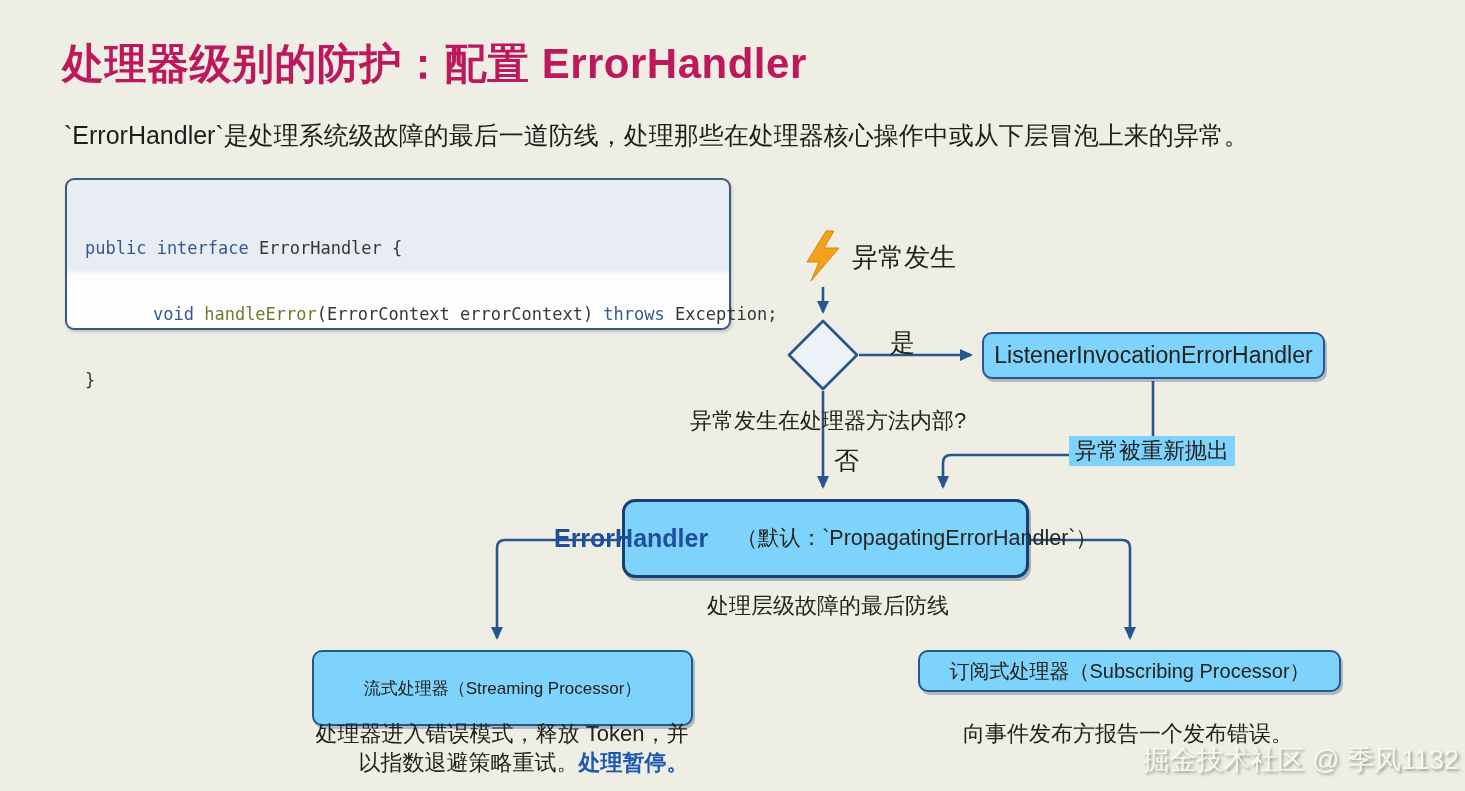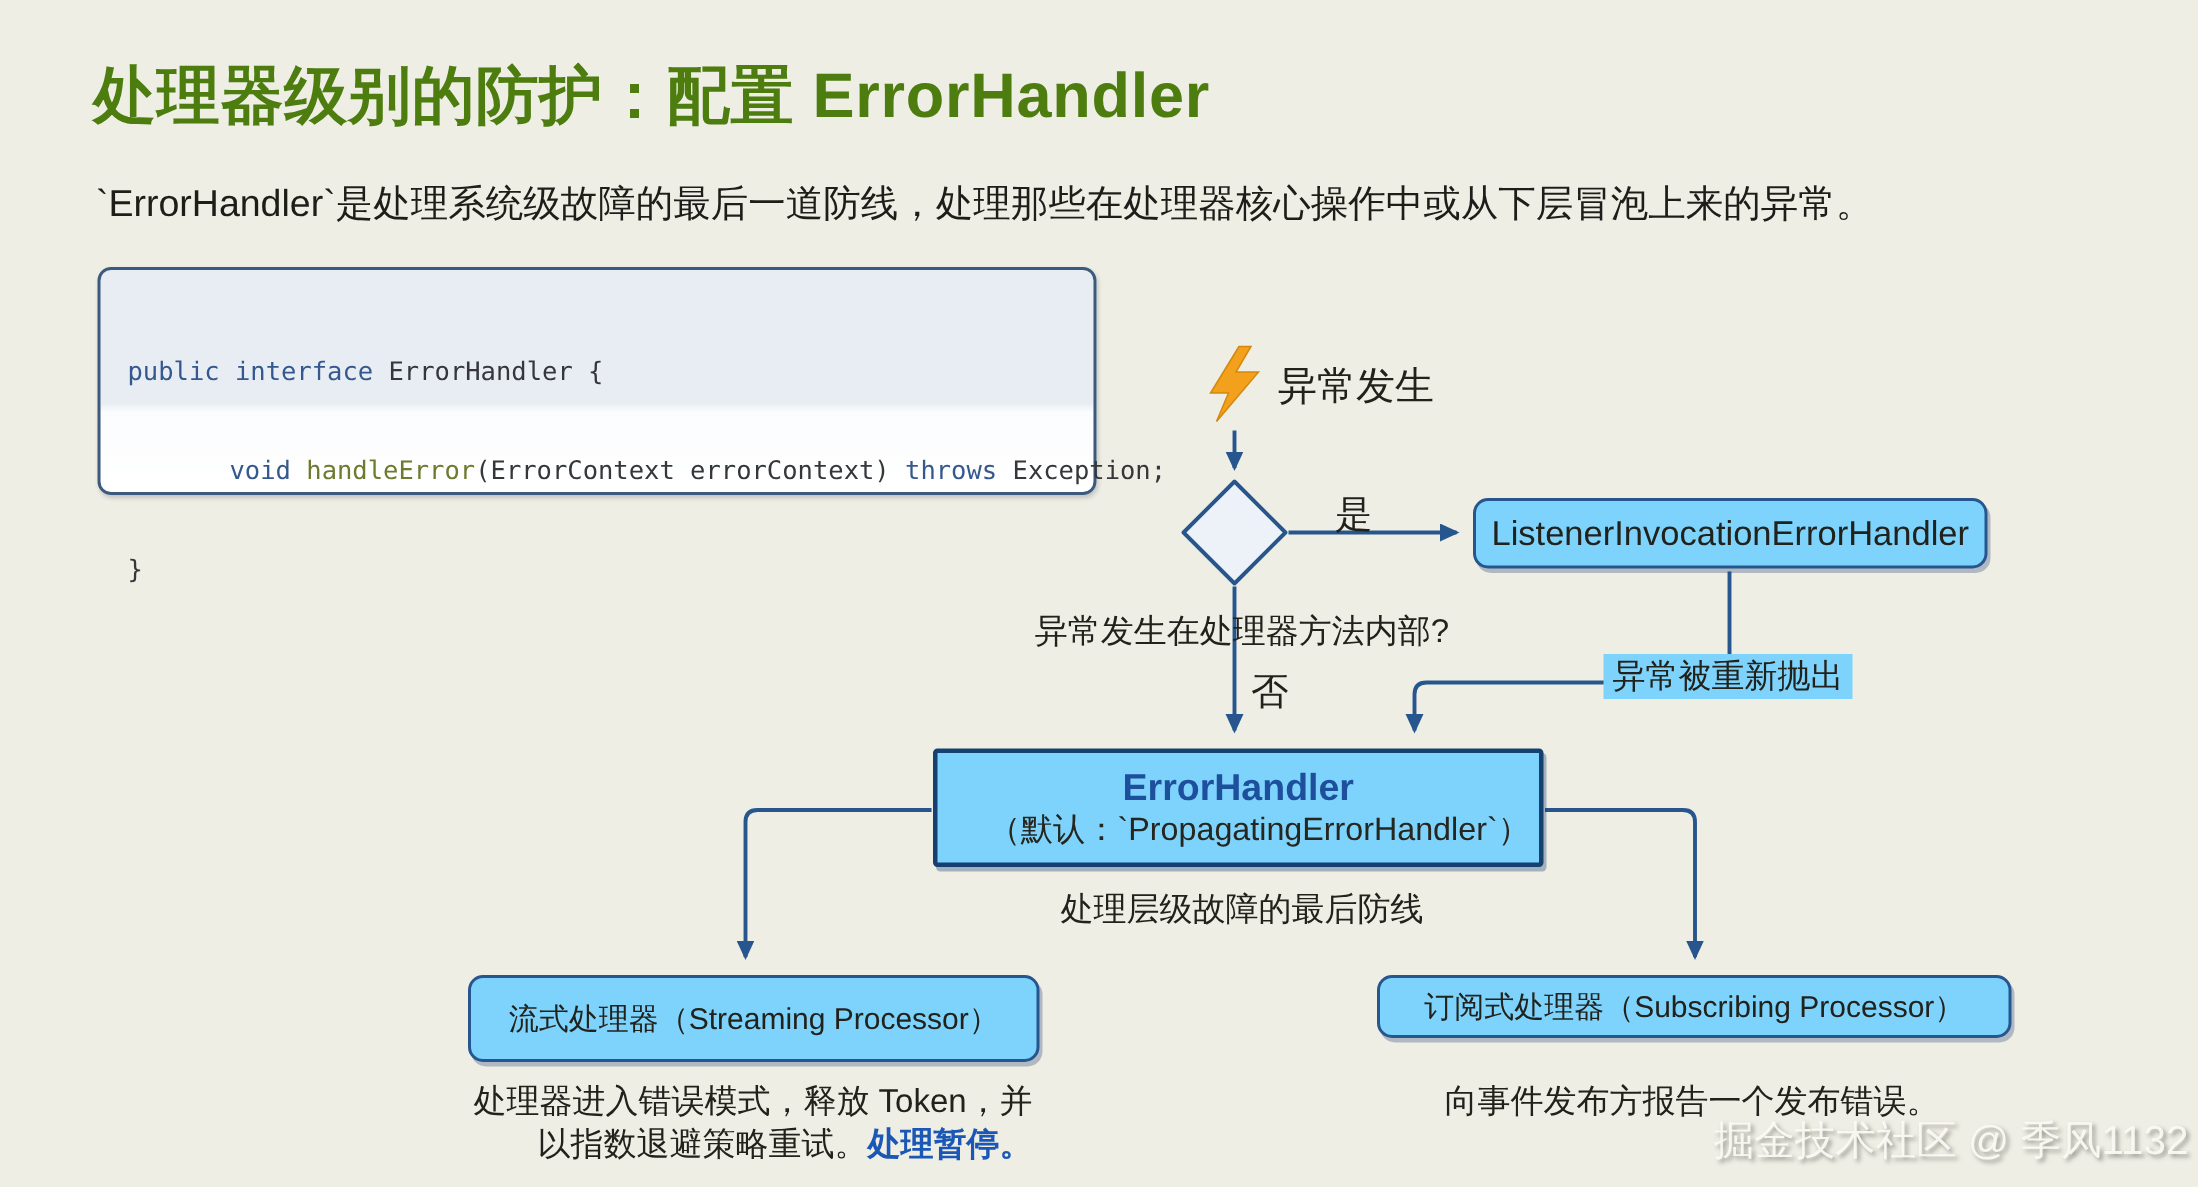--- a/index.html
+++ b/index.html
@@ -10,21 +10,21 @@
     overflow: hidden;
     position: relative;
   }
   .slide {
     position: absolute; left: 0; top: 0; width: 1465px; height: 791px;
     background: #efeee5;
   }
   .abs { position: absolute; }
   .page-title {
     left: 62px; top: 36px;
-    font-size: 42px; font-weight: 800; color: #4d7c0f;
+    font-size: 42px; font-weight: 800; color: #be185d;
     letter-spacing: 0.5px; white-space: nowrap;
   }
   .page-subtitle {
     left: 64px; top: 119px;
     font-size: 25px; color: #1d1d19; white-space: nowrap;
   }
   .code-block {
     left: 65px; top: 178px; width: 666px; height: 152px;
     border: 2px solid #3b5a7d; border-radius: 9px;
     background: linear-gradient(180deg, #e8edf3 0%, #e8edf3 60%, #fbfcfe 64%, #ffffff 100%);
@@ -53,28 +53,28 @@
     color: #22221d; white-space: nowrap;
   }
   .start-label { left: 852px; top: 240px; font-size: 26px; }
   .yes-label  { left: 890px; top: 326px; font-size: 25px; }
   .no-label   { left: 834px; top: 444px; font-size: 25px; }
   .question-label { left: 828px; top: 406px; font-size: 22px; }
   .rethrow-label  { left: 1152px; top: 395px; font-size: 22px; background: #7dd3fc; padding: 0 6px; margin-top: 41px; }
   .listener-box { left: 982px; top: 332px; width: 343px; height: 47px; font-size: 23px; }
   .errorhandler-box {
     left: 622px; top: 499px; width: 407px; height: 79px;
-    border: 3.5px solid #16406f; border-radius: 3px;
-    flex-direction: column; line-height: 1.18;
+    border: 3.5px solid #16406f; border-radius: 13px;
+    flex-direction: row; line-height: 1.18;
     box-shadow: 2px 3px 0 rgba(22,64,111,0.35);
   }
   .eh-title { font-size: 25px; font-weight: 800; color: #1d4f9c; }
   .eh-subtitle { font-size: 21.5px; color: #26261f; margin-left: 28px; }
   .eh-caption { left: 828px; top: 591px; font-size: 22px; }
-  .streaming-box  { left: 312px; top: 650px; width: 381px; height: 58px; font-size: 20px; }
+  .streaming-box  { left: 312px; top: 650px; width: 381px; height: 76px; font-size: 17px; }
   .subscribing-box{ left: 918px; top: 650px; width: 423px; height: 42px; font-size: 20px; }
   .bottom-caption { font-size: 22px; line-height: 29px; text-align: right; color: #22221d; white-space: nowrap; }
   .streaming-caption   { left: 502px; top: 719px; }
   .subscribing-caption { left: 1128px; top: 719px; }
   .highlight-blue { color: #1b57b5; font-weight: 800; }
   .watermark {
     right: 6px; top: 742px; position: absolute;
     font-size: 27px; color: rgba(251,250,244,0.92);
     text-shadow: 2px 2px 3px rgba(70,70,60,0.50);
     white-space: nowrap;

